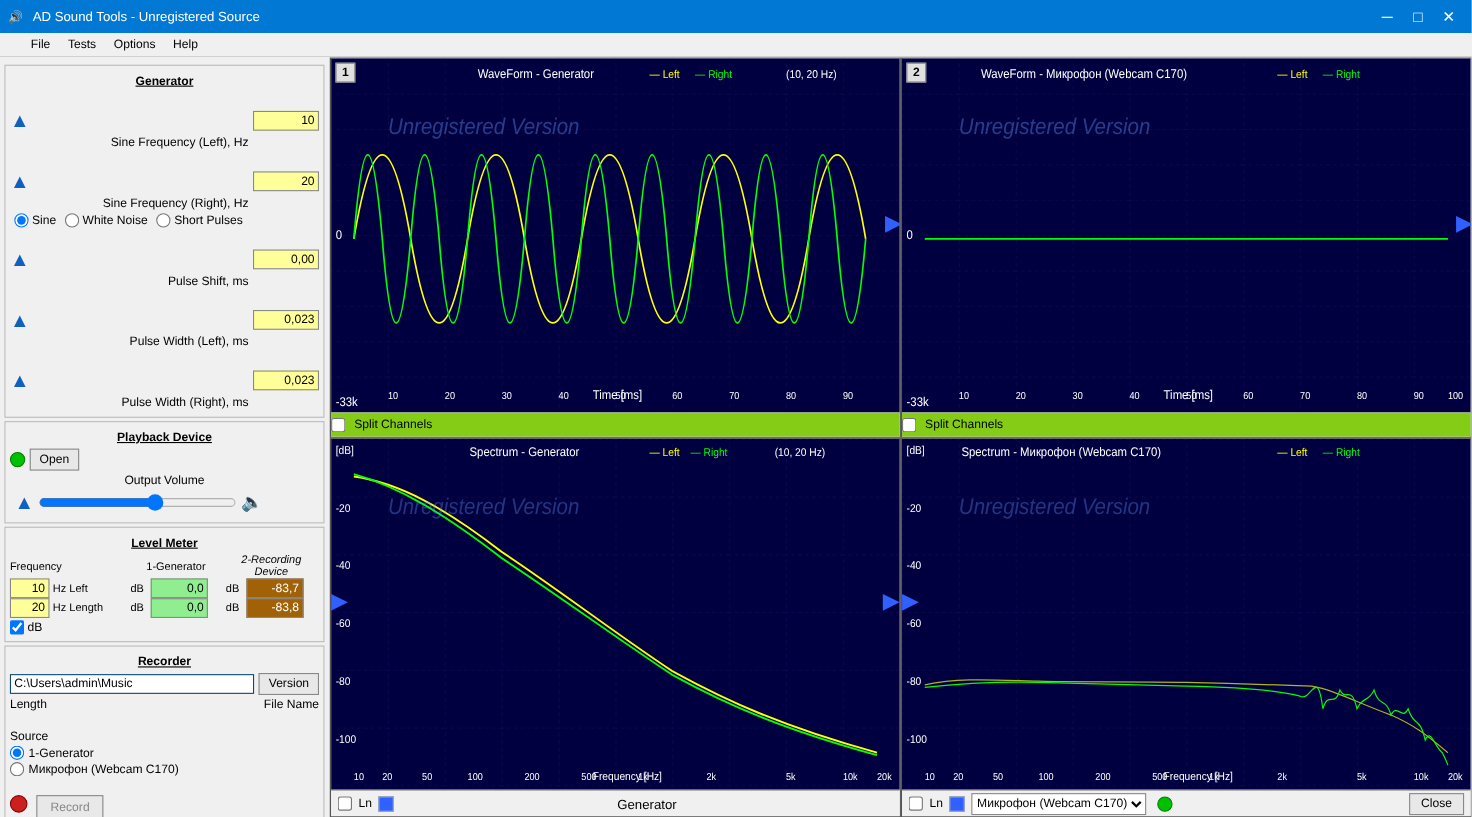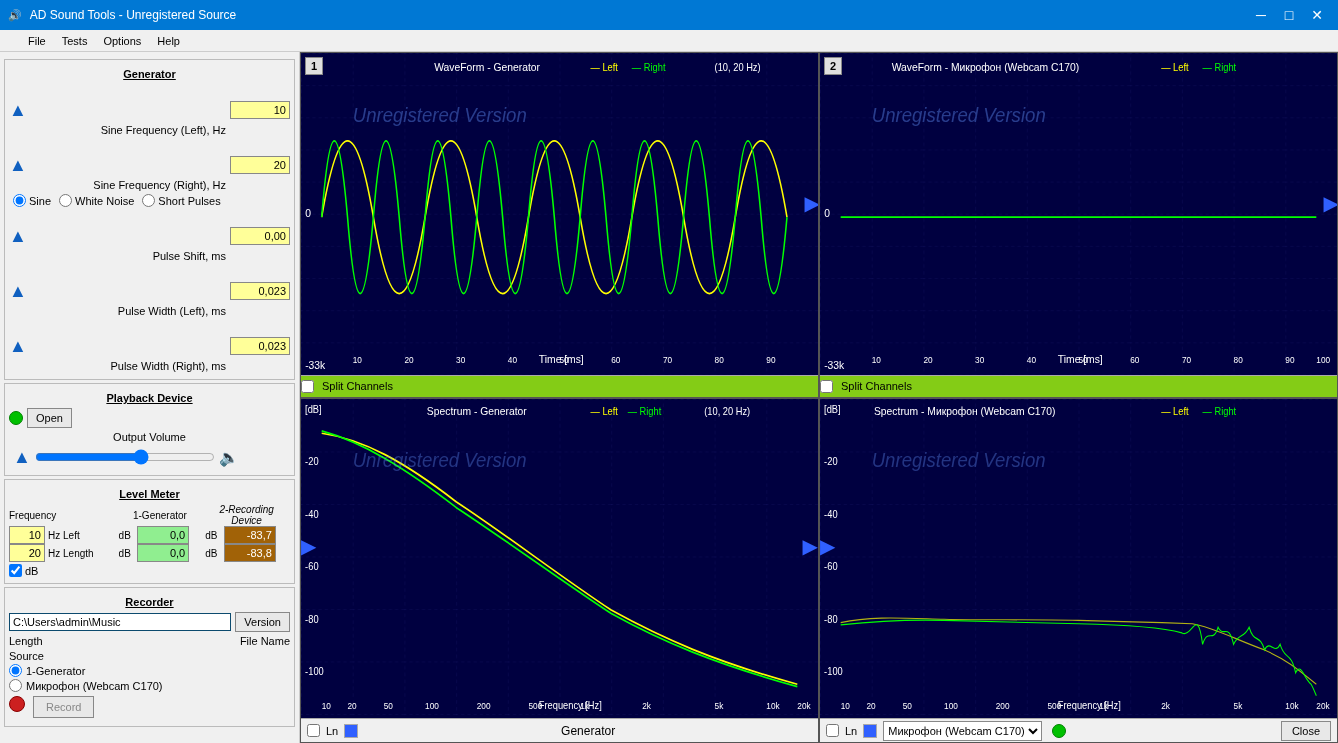--- a/index.html
+++ b/index.html
@@ -179,21 +179,21 @@
       padding: 1px 4px;
       font-size: 11px;
       font-family: monospace;
     }
     .filename-input {
       width: 100px; height: 18px;
       border: 1px solid #888;
       font-size: 11px;
       padding: 1px 3px;
     }
-    .source-section { margin: 3px 0; }
+    .source-section { margin: 17px 0; }
     .radio-row { display: flex; align-items: center; gap: 4px; margin: 2px 0; font-size: 11px; }
     .record-row {
       display: flex; align-items: flex-start; gap: 8px; margin: 4px 0;
     }
     .red-dot {
       width: 16px; height: 16px;
       border-radius: 50%;
       background: #cc2020;
       border: 1px solid #880000;
     }

